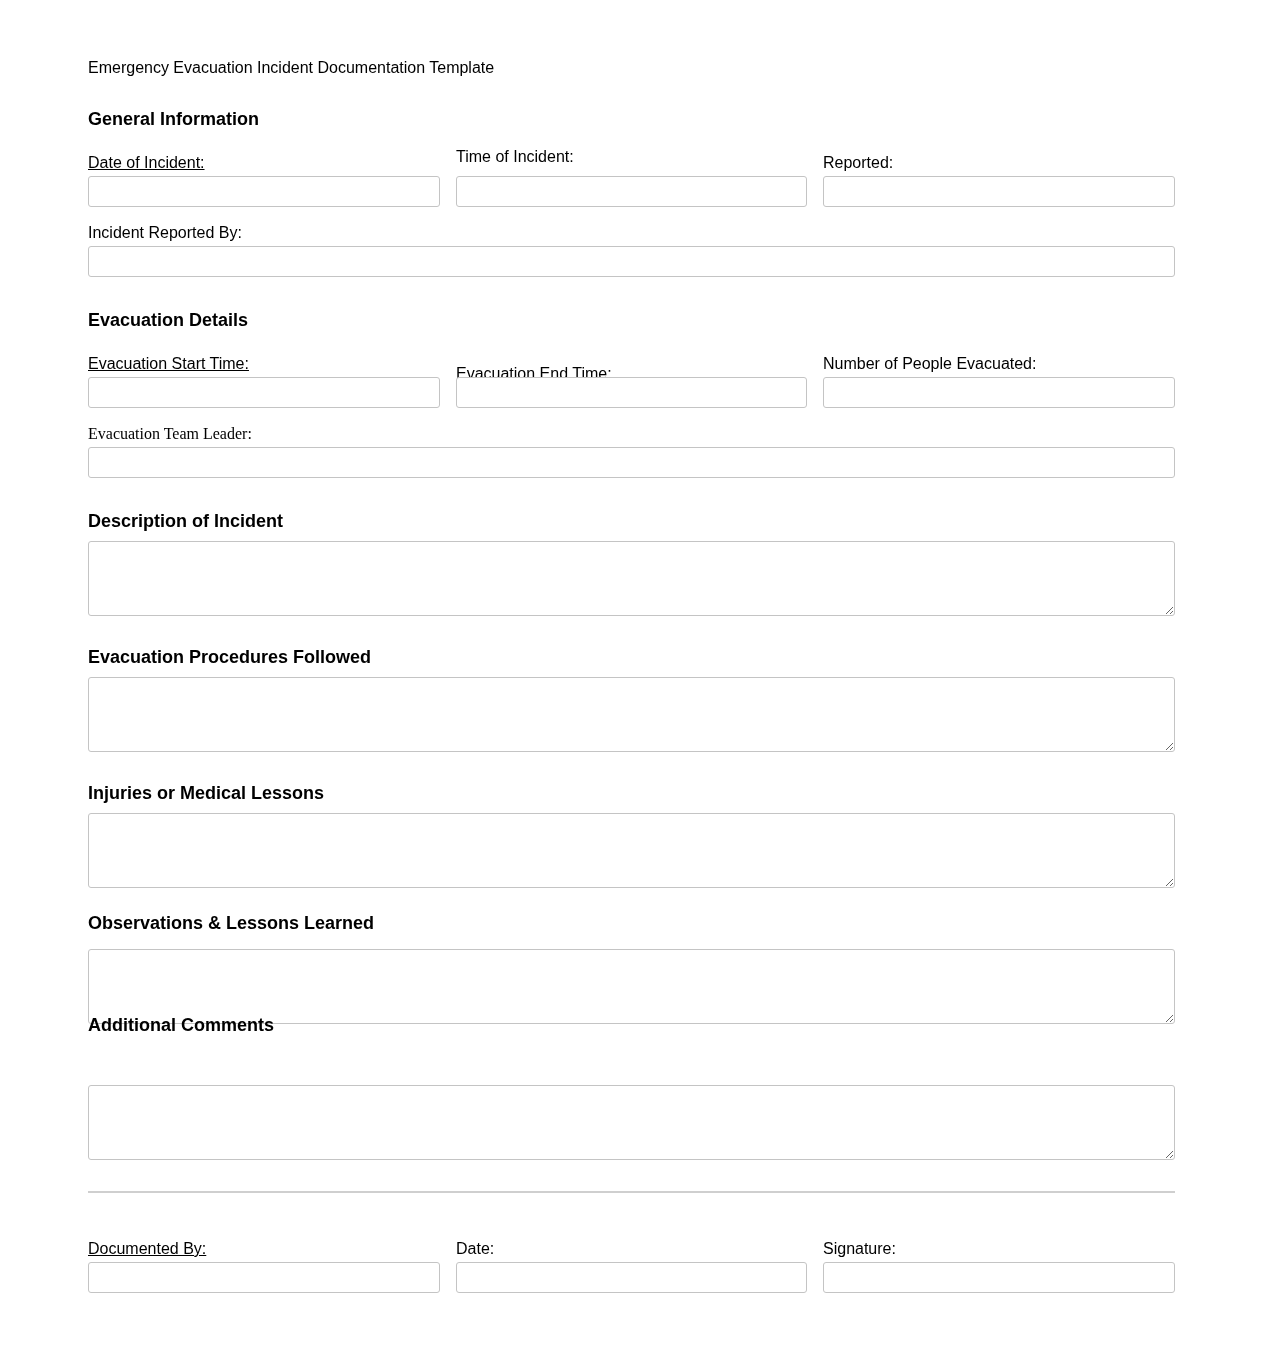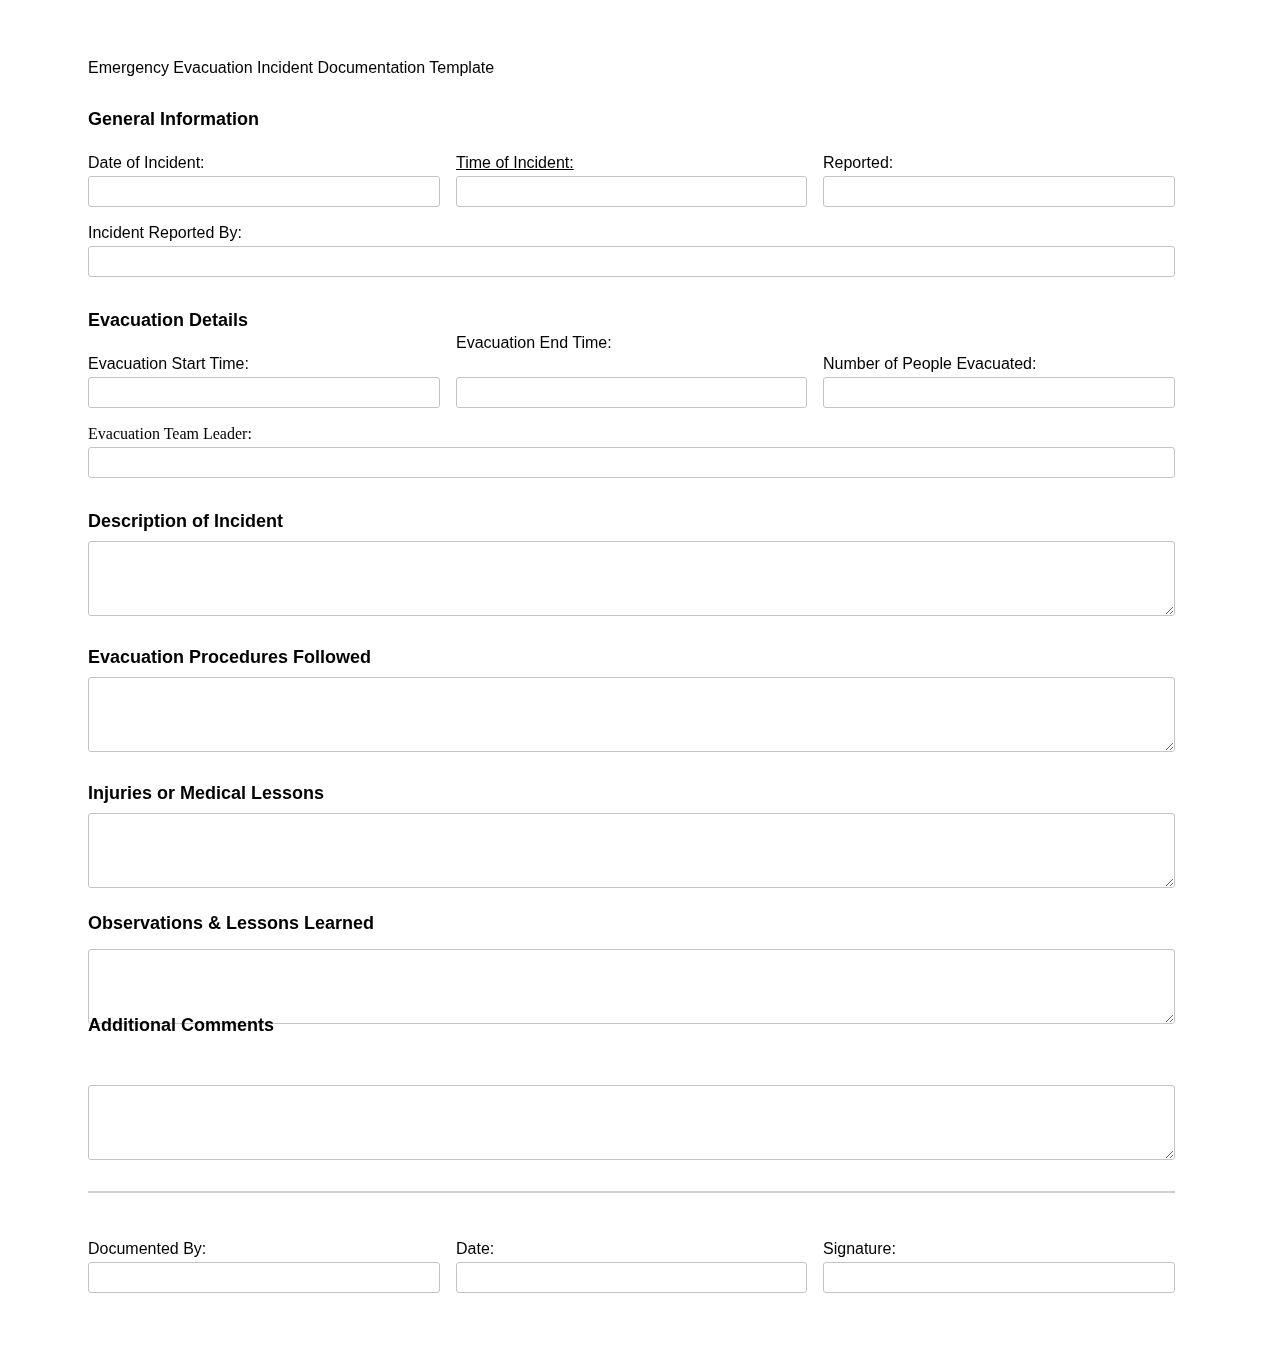--- a/index.html
+++ b/index.html
@@ -25,48 +25,48 @@
       border: 1px solid #c4c4c4; border-radius: 3px; background: #fff;
       padding: 4px 8px; font-family: "Liberation Sans", sans-serif; font-size: 15px;
       outline: none;
     }
     .textarea {
       position: absolute; height: 75px; width: 1087px; box-sizing: border-box;
       border: 1px solid #c4c4c4; border-radius: 3px; background: #fff;
       padding: 6px 8px; font-family: "Liberation Sans", sans-serif; font-size: 15px;
       resize: vertical; outline: none; left: 0;
     }
-    .c1 { left: 0; width: 352px; }
+    .c1 { left: 0; width: 352px; text-decoration: underline; }
     .c2 { left: 368px; width: 351px; }
     .c3 { left: 735px; width: 352px; }
     .full { left: 0; width: 1087px; }
     .divider {
       position: absolute; left: 0; top: 1191px; width: 1087px;
       height: 0; border-top: 2px solid #cfcfcf;
     }
   </style>
 </head>
 <body>
 
 <div class="page">
   <div class="title">Emergency Evacuation Incident Documentation Template</div>
 
   <div class="h2" style="top:109px;">General Information</div>
   <div class="label c1" style="top:154px;">Date of Incident:</div>
-  <div class="label c2" style="top:154px;text-decoration:underline;">Time of Incident:</div>
+  <div class="label c2" style="top:148px;">Time of Incident:</div>
   <div class="label c3" style="top:154px;">Reported:</div>
   <input class="input c1" style="top: 176px;" type="text" value="">
   <input class="input c2" style="top: 176px;" type="text" value="">
   <input class="input c3" style="top: 176px;" type="text" value="">
   <div class="label full" style="top:224px;">Incident Reported By:</div>
   <input class="input full" style="top: 246px;" type="text" value="">
 
   <div class="h2" style="top:310px;">Evacuation Details</div>
   <div class="label c1" style="top:355px;">Evacuation Start Time:</div>
-  <div class="label c2" style="top:334px;">Evacuation End Time:</div>
+  <div class="label c2" style="top:365px;">Evacuation End Time:</div>
   <div class="label c3" style="top:355px;">Number of People Evacuated:</div>
   <input class="input c1" style="top: 377px;" type="text" value="">
   <input class="input c2" style="top: 377px;" type="text" value="">
   <input class="input c3" style="top: 377px;" type="text" value="">
   <div class="label full" style="top:425px;font-family:Liberation Serif, serif;">Evacuation Team Leader:</div>
   <input class="input full" style="top: 447px;" type="text" value="">
 
   <div class="h2" style="top:511px;">Description of Incident</div>
   <textarea class="textarea" style="top: 541px;"></textarea>
 

